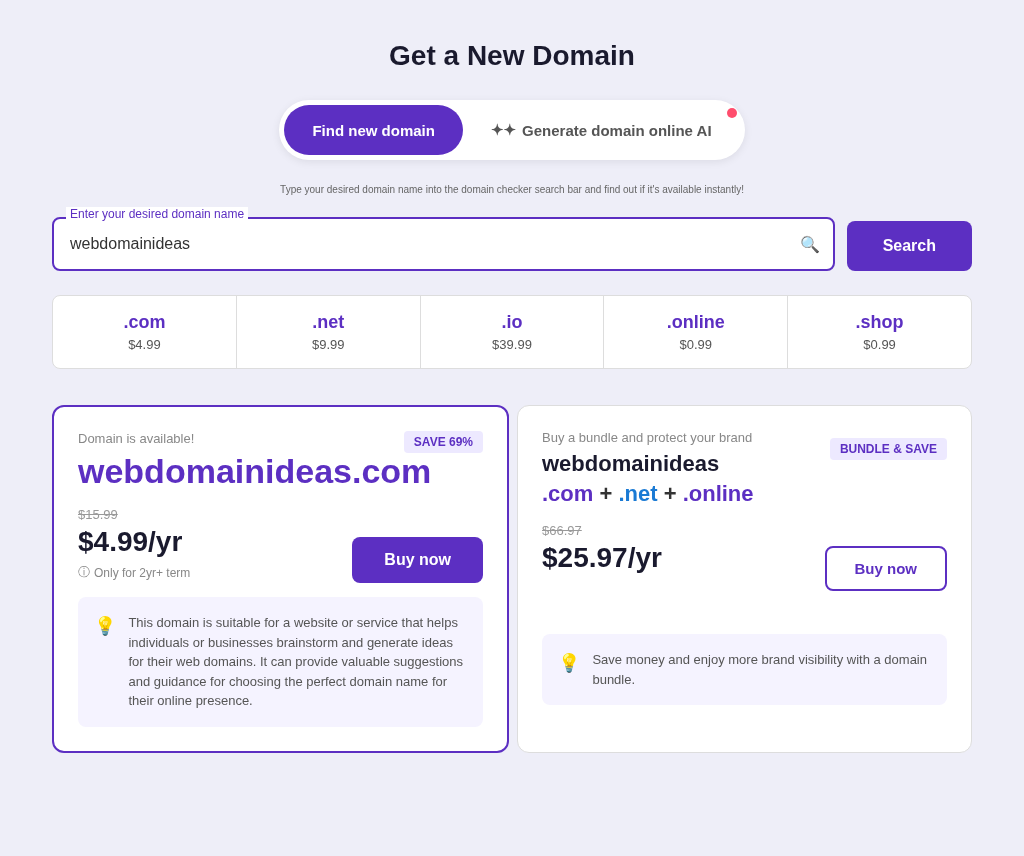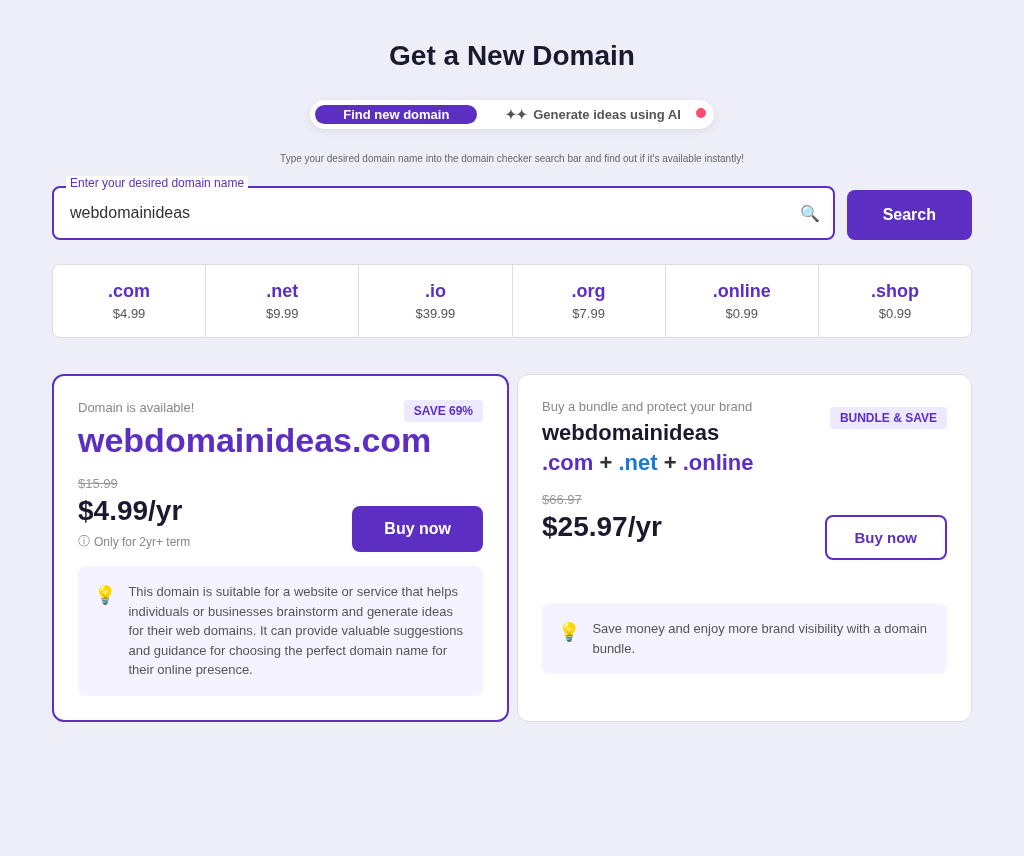--- a/index.html
+++ b/index.html
@@ -25,24 +25,24 @@
       display: flex;
       background: white;
       border-radius: 50px;
       padding: 5px;
       margin-bottom: 24px;
       box-shadow: 0 2px 8px rgba(0,0,0,0.08);
       position: relative;
     }
 
     .tab-btn {
-      padding: 2px 28px;
+      padding: 16px 28px;
       border-radius: 50px;
       border: none;
-      font-size: 13px;
+      font-size: 15px;
       font-weight: 600;
       cursor: pointer;
       transition: all 0.2s;
     }
 
     .tab-btn.active {
       background: #5c2fc2;
       color: white;
     }
 
@@ -324,21 +324,21 @@
   </style>
 </head>
 <body>
 
 <h1 class="page-title">Get a New Domain</h1>
 
 <div class="tab-toggle">
   <button class="tab-btn active">Find new domain</button>
   <button class="tab-btn inactive">
     <span>✦✦</span>
-    <span>Generate ideas using AI</span>
+    <span>Generate domain online AI</span>
   </button>
   <div class="ai-badge"></div>
 </div>
 
 <p class="subtitle">Type your desired domain name into the domain checker search bar and find out if it's available instantly!</p>
 
 <div class="search-container">
   <div class="search-field-wrapper">
     <label class="search-label">Enter your desired domain name</label>
     <input class="search-input" type="text" value="webdomainideas" style="">
@@ -354,24 +354,20 @@
     </div>
     <div class="tld-item">
       <div class="tld-name">.net</div>
       <div class="tld-price">$9.99</div>
     </div>
     <div class="tld-item">
       <div class="tld-name">.io</div>
       <div class="tld-price">$39.99</div>
     </div>
     <div class="tld-item">
-      <div class="tld-name">.org</div>
-      <div class="tld-price">$7.99</div>
-    </div>
-    <div class="tld-item">
       <div class="tld-name">.online</div>
       <div class="tld-price">$0.99</div>
     </div>
     <div class="tld-item">
       <div class="tld-name">.shop</div>
       <div class="tld-price">$0.99</div>
     </div>
   </div>
 
 <div class="cards-row">

